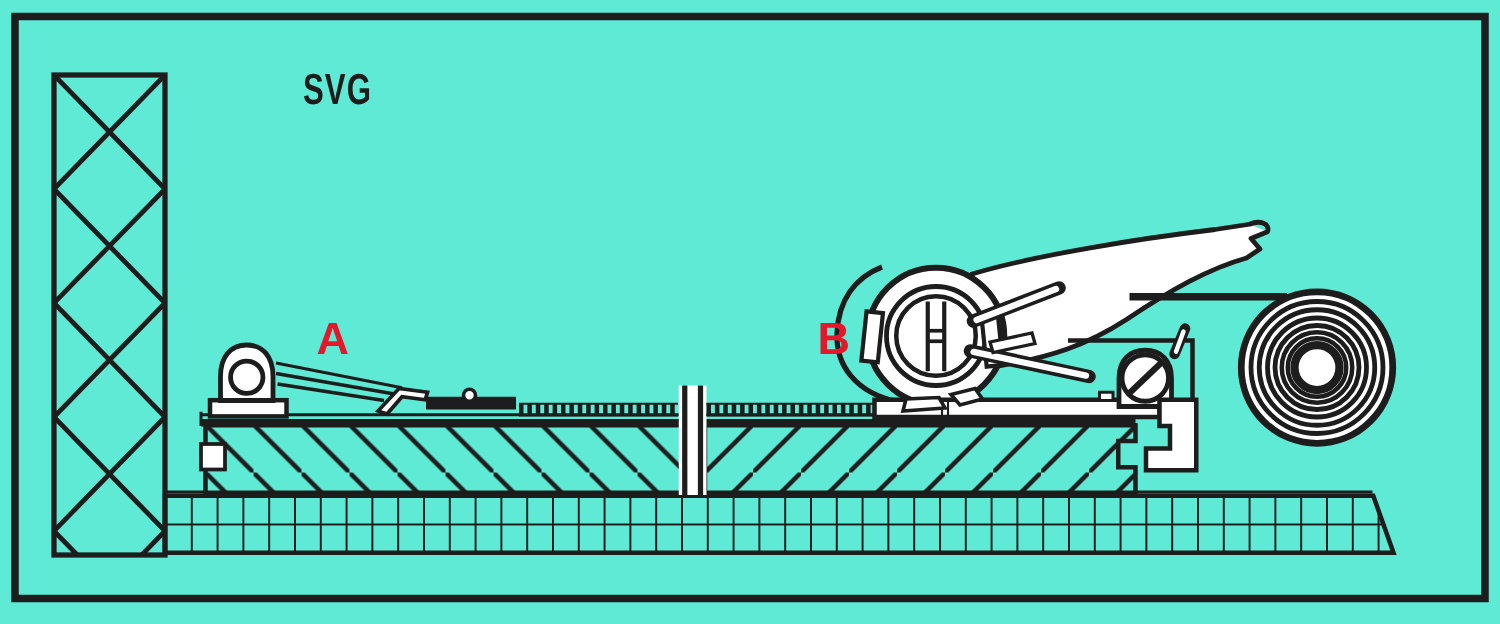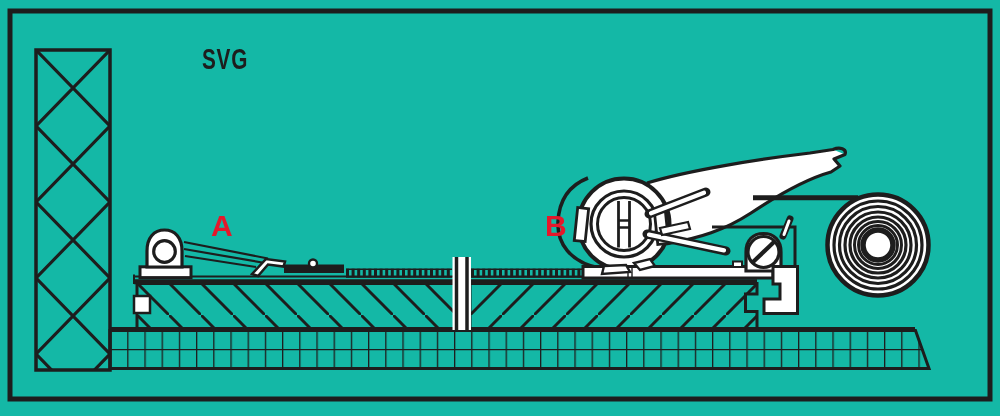--- a/index.html
+++ b/index.html
@@ -1,16 +1,16 @@
 <!DOCTYPE html>
 <html><head>
 <meta charset="utf-8">
 <style>
   html,body{margin:0;padding:0;background:#ffffff;}
-  .stage{position:relative;width:1000px;height:416px;background:#14b8a6;
+  .stage{position:relative;width:1000px;height:416px;background:#5eead4;
          font-family:"Liberation Sans", sans-serif;}
   svg{display:block;}
   .ln{stroke:#1d1d1d;fill:none;}
   .wh{fill:#ffffff;stroke:#1d1d1d;}
   .ink{fill:#1d1d1d;stroke:none;}
   text{font-family:"Liberation Sans", sans-serif;font-weight:bold;}
   .title-text{fill:#1d1d1d;letter-spacing:1px;}
 </style>
 </head>
 <body>

